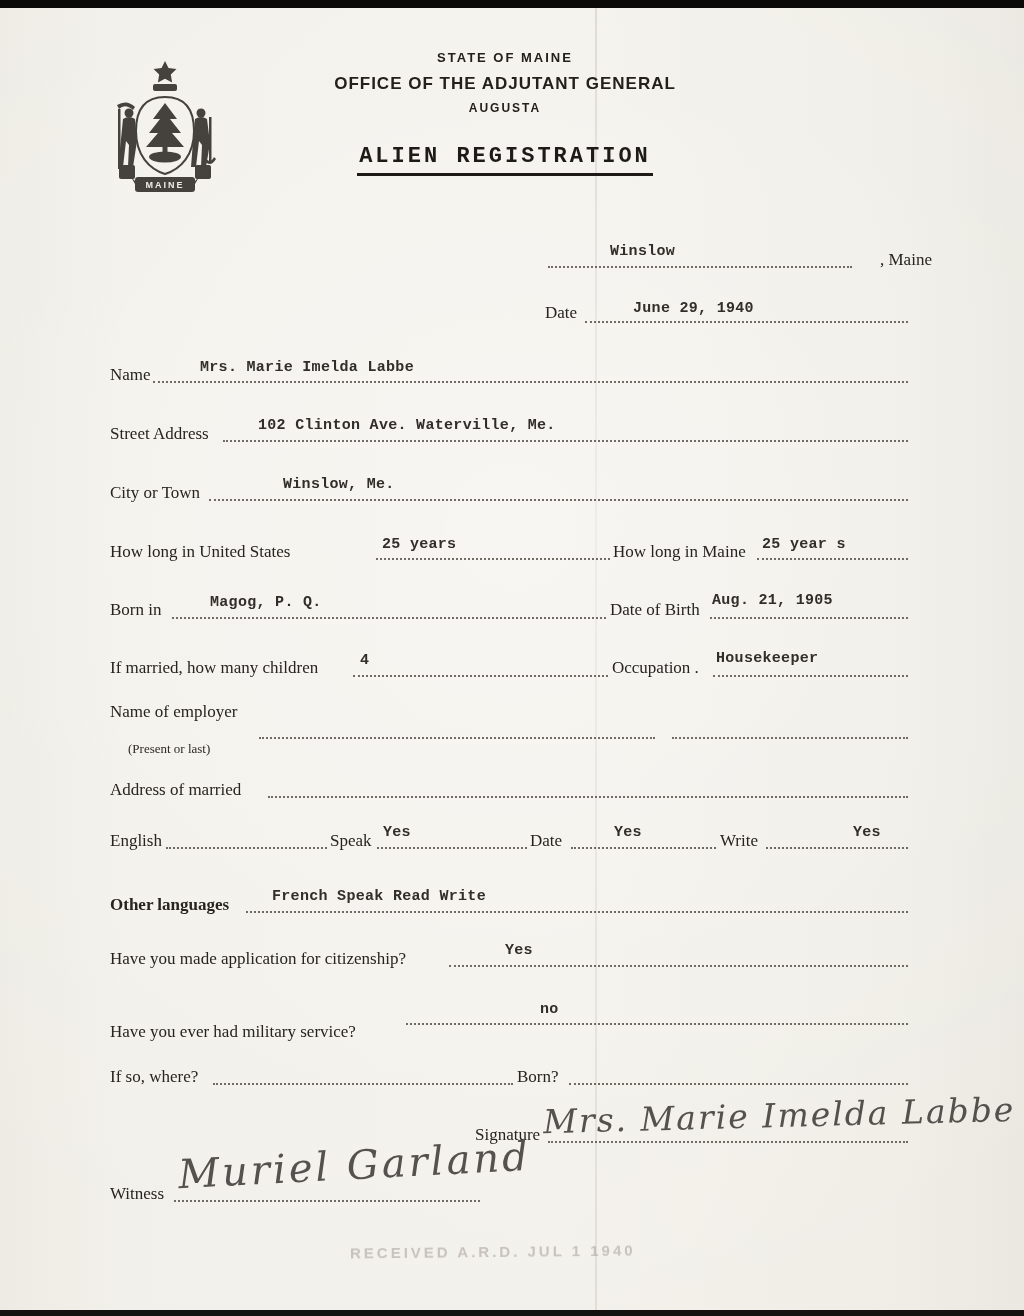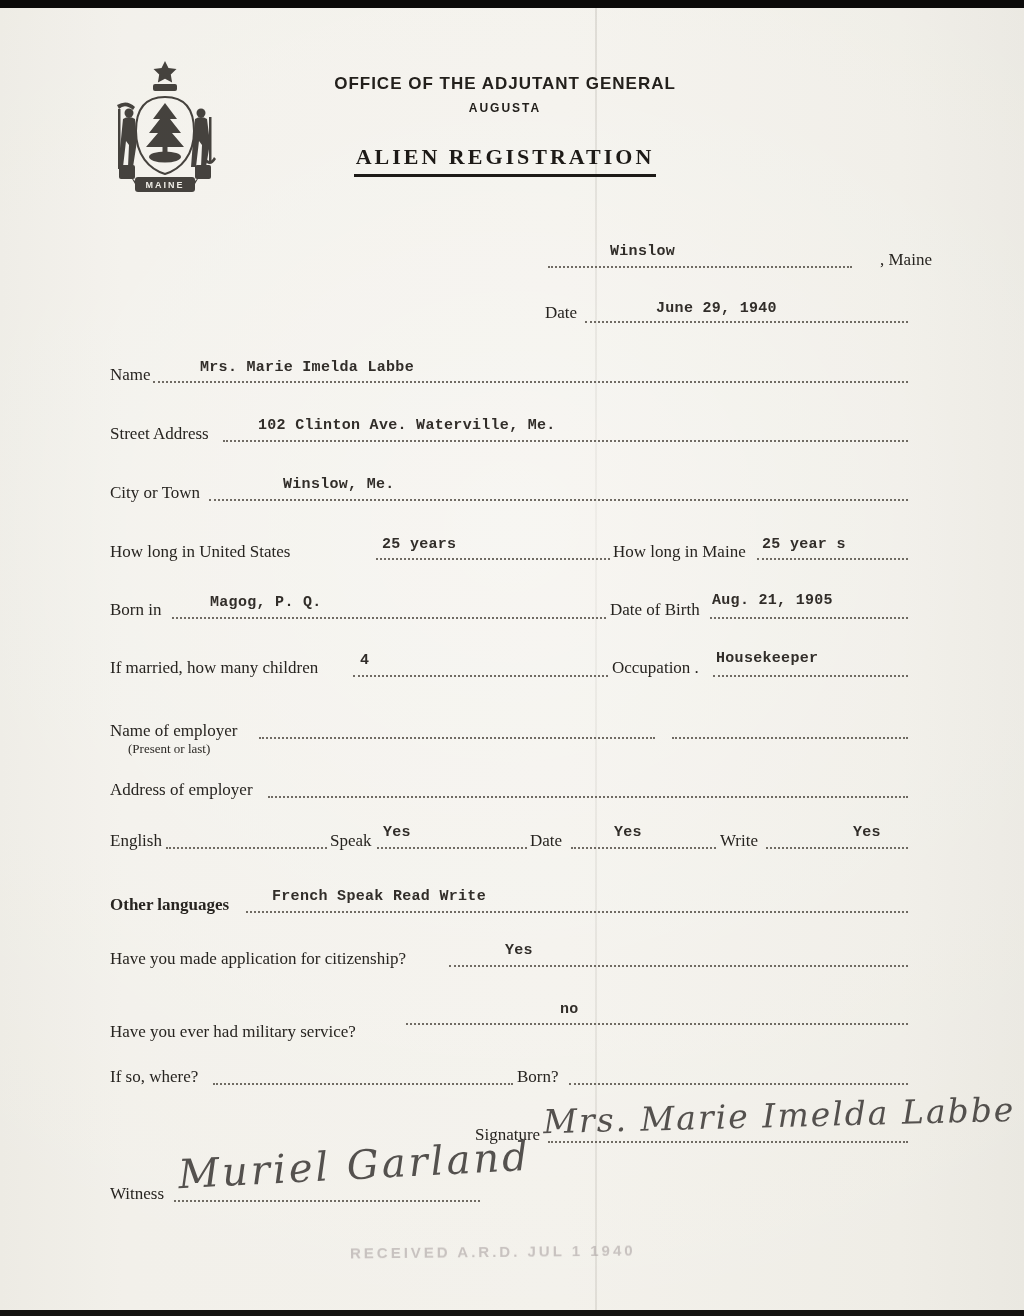--- a/index.html
+++ b/index.html
@@ -15,21 +15,21 @@
   .edge-top{position:absolute;left:0;top:0;width:1024px;height:8px;background:#0b0a09;}
   .edge-bottom{position:absolute;left:0;top:1310px;width:1024px;height:6px;background:#141210;}
   .fold{position:absolute;left:595px;top:8px;height:1302px;width:2px;
     background:linear-gradient(180deg, rgba(90,82,70,0.14), rgba(90,82,70,0.05) 40%, rgba(90,82,70,0.12));}
   .hdr{position:absolute;left:300px;width:410px;text-align:center;
     font-family:"Liberation Sans", sans-serif;font-weight:bold;color:#23201c;white-space:nowrap;}
   .hdr1{top:50px;font-size:13px;letter-spacing:2px;}
   .hdr2{top:74px;font-size:17px;letter-spacing:1px;}
   .hdr3{top:101px;font-size:12px;letter-spacing:2px;}
   .titlewrap{position:absolute;left:300px;top:144px;width:410px;text-align:center;}
-  .title{display:inline-block;font-family:Liberation Serif, serif;font-weight:bold;
+  .title{display:inline-block;font-family:Liberation Mono, monospace;font-weight:bold;
     font-size:22px;letter-spacing:3px;color:#1d1a17;border-bottom:3px solid #1d1a17;
     padding:0 2px 4px 2px;white-space:nowrap;}
   .lbl{position:absolute;font-family:"Liberation Serif", serif;font-size:17px;
     color:#272420;white-space:nowrap;}
   .sub{position:absolute;font-family:"Liberation Serif", serif;font-size:13px;
     color:#2c2925;white-space:nowrap;}
   .dots{position:absolute;height:0;border-bottom:2px dotted #59544c;opacity:0.85;}
   .typed{position:absolute;font-family:"Liberation Mono","DejaVu Sans Mono",monospace;
     font-weight:bold;font-size:15px;letter-spacing:0.3px;color:#312d29;white-space:nowrap;}
   .cursive{position:absolute;font-family:"DejaVu Serif", serif;font-style:italic;
@@ -68,32 +68,33 @@
       <rect x="104" y="60" width="2.5" height="44"></rect>
       <path d="M100 100 q5 8 9 0 l2 2 q-6 10 -13 0 Z"></path>
       <rect x="14" y="108" width="16" height="14" rx="2"></rect>
       <rect x="90" y="108" width="16" height="14" rx="2"></rect>
       <path d="M26 120 l8 8 h52 l8 -8 -8 14 h-52 Z"></path>
       <rect x="30" y="120" width="60" height="15" rx="3"></rect>
     </g>
     <text x="60" y="131" text-anchor="middle" font-family="Liberation Sans, sans-serif" font-size="9" font-weight="bold" fill="#efede6" letter-spacing="2">MAINE</text>
   </svg>
 
+  <div class="hdr hdr1">STATE OF MAINE</div>
   <div class="hdr hdr2">OFFICE OF THE ADJUTANT GENERAL</div>
   <div class="hdr hdr3">AUGUSTA</div>
   <div class="titlewrap">
     <span class="title">ALIEN REGISTRATION</span>
   </div>
 
   <div class="typed" style="left:610px;top:243px;">Winslow</div>
   <div class="dots" style="left:548px;top:266px;width:304px;"></div>
   <div class="lbl" style="left:856px;top:250px;margin-left:24px;">, Maine</div>
 
   <div class="lbl" style="left:545px;top:303px;">Date</div>
-  <div class="typed" style="left:633px;top:300px;margin-left:23px;">June 29, 1940</div>
+  <div class="typed" style="left:633px;top:300px;">June 29, 1940</div>
   <div class="dots" style="left:585px;top:321px;width:323px;"></div>
 
   <div class="lbl" style="left:110px;top:365px;">Name</div>
   <div class="typed" style="left:200px;top:359px;">Mrs. Marie Imelda Labbe</div>
   <div class="dots" style="left:153px;top:381px;width:755px;"></div>
 
   <div class="lbl" style="left:110px;top:424px;">Street Address</div>
   <div class="typed" style="left:258px;top:417px;">102 Clinton Ave. Waterville, Me.</div>
   <div class="dots" style="left:223px;top:440px;width:685px;"></div>
 
@@ -115,26 +116,26 @@
   <div class="typed" style="left:712px;top:592px;">Aug. 21, 1905</div>
   <div class="dots" style="left:710px;top:617px;width:198px;"></div>
 
   <div class="lbl" style="left:110px;top:658px;">If married, how many children</div>
   <div class="typed" style="left:360px;top:652px;">4</div>
   <div class="dots" style="left:353px;top:675px;width:255px;"></div>
   <div class="lbl" style="left:612px;top:658px;">Occupation .</div>
   <div class="typed" style="left:716px;top:650px;">Housekeeper</div>
   <div class="dots" style="left:713px;top:675px;width:195px;"></div>
 
-  <div class="lbl" style="left:110px;top:721px;">Name of employer</div>
+  <div class="lbl" style="left:110px;top:702px;">Name of employer</div>
   <div class="dots" style="left:259px;top:737px;width:396px;"></div>
   <div class="dots" style="left:672px;top:737px;width:236px;"></div>
   <div class="sub" style="left:128px;top:741px;">(Present or last)</div>
 
-  <div class="lbl" style="left:110px;top:780px;">Address of employer</div>
+  <div class="lbl" style="left:110px;top:780px;">Address of married</div>
   <div class="dots" style="left:268px;top:796px;width:640px;"></div>
 
   <div class="lbl" style="left:110px;top:831px;">English</div>
   <div class="dots" style="left:166px;top:847px;width:161px;"></div>
   <div class="lbl" style="left:330px;top:831px;">Speak</div>
   <div class="typed" style="left:383px;top:824px;">Yes</div>
   <div class="dots" style="left:377px;top:847px;width:150px;"></div>
   <div class="lbl" style="left:530px;top:831px;">Date</div>
   <div class="typed" style="left:614px;top:824px;">Yes</div>
   <div class="dots" style="left:571px;top:847px;width:145px;"></div>
@@ -144,21 +145,21 @@
 
   <div class="lbl" style="left:110px;top:895px;font-weight:bold;">Other languages</div>
   <div class="typed" style="left:272px;top:888px;">French Speak Read Write</div>
   <div class="dots" style="left:246px;top:911px;width:662px;"></div>
 
   <div class="lbl" style="left:110px;top:949px;">Have you made application for citizenship?</div>
   <div class="typed" style="left:505px;top:942px;">Yes</div>
   <div class="dots" style="left:449px;top:965px;width:459px;"></div>
 
   <div class="lbl" style="left:110px;top:1007px;margin-top:15px;">Have you ever had military service?</div>
-  <div class="typed" style="left:560px;top:1001px;">no</div>
+  <div class="typed" style="left:540px;top:1001px;">no</div>
   <div class="dots" style="left:406px;top:1023px;width:502px;"></div>
 
   <div class="lbl" style="left:110px;top:1067px;">If so, where?</div>
   <div class="dots" style="left:213px;top:1083px;width:300px;"></div>
   <div class="lbl" style="left:517px;top:1067px;">Born?</div>
   <div class="dots" style="left:569px;top:1083px;width:339px;"></div>
 
   <div class="lbl" style="left:475px;top:1125px;">Signature</div>
   <div class="dots" style="left:548px;top:1141px;width:360px;"></div>
   <div class="cursive sig1">Mrs. Marie Imelda Labbe</div>

